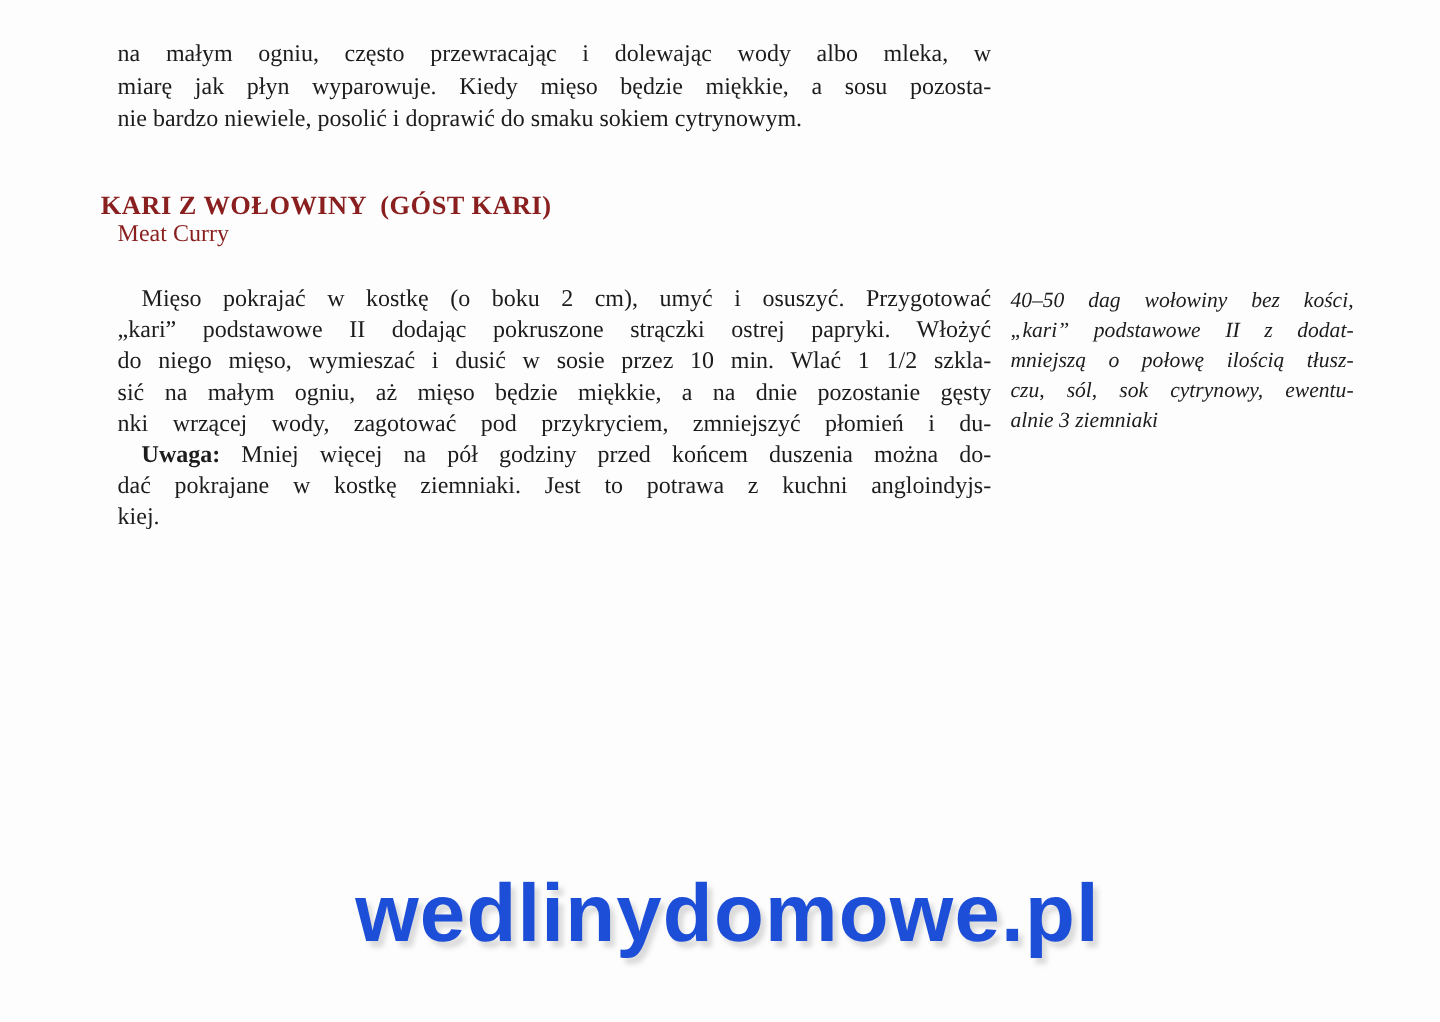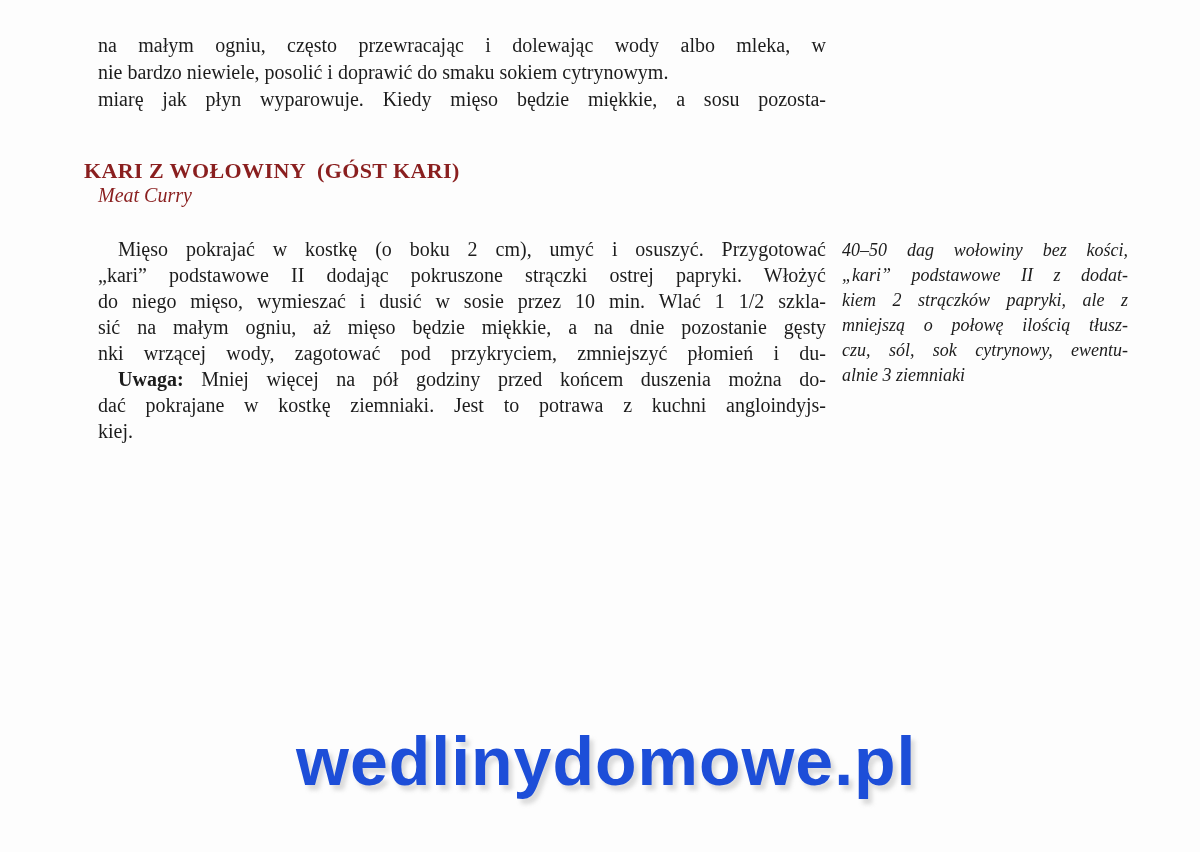--- a/index.html
+++ b/index.html
@@ -63,21 +63,20 @@
     font-weight: bold;
     letter-spacing: 0.4px;
     color: #8a1f1f;
     white-space: pre;
   }
   .recipe-subtitle {
     position: absolute;
     left: 78px;
     top: 184px;
     font-size: 20px;
-    font-style: italic;
     color: #8a1f1f;
   }
   
   .margin-note {
     position: absolute;
     left: 822px;
     top: 238px;
     width: 286px;
     font-size: 18px;
     font-style: italic;
@@ -104,43 +103,42 @@
     user-select: none;
   }
 </style>
 </head>
 <body>
 
 <div class="page">
 
   <div class="col intro">
     <div class="line">na małym ogniu, często przewracając i dolewając wody albo mleka, w</div>
+    <div class="line">miarę jak płyn wyparowuje. Kiedy mięso będzie miękkie, a sosu pozosta-</div>
     <div class="line line--last">nie bardzo niewiele, posolić i doprawić do smaku sokiem cytrynowym.</div>
-    <div class="line">miarę jak płyn wyparowuje. Kiedy mięso będzie miękkie, a sosu pozosta-</div>
   </div>
 
   <div class="recipe-title">KARI Z WOŁOWINY  (GÓST KARI)</div>
   <div class="recipe-subtitle">Meat Curry</div>
 
   <div class="col main-col">
     <div class="line line--indent">Mięso pokrajać w kostkę (o boku 2 cm), umyć i osuszyć. Przygotować</div>
     <div class="line">„kari” podstawowe II dodając pokruszone strączki ostrej papryki. Włożyć</div>
     <div class="line">do niego mięso, wymieszać i dusić w sosie przez 10 min. Wlać 1 1/2 szkla-</div>
     <div class="line">sić na małym ogniu, aż mięso będzie miękkie, a na dnie pozostanie gęsty</div>
     <div class="line">nki wrzącej wody, zagotować pod przykryciem, zmniejszyć płomień i du-</div>
 
     <div class="line line--indent"><span class="bold">Uwaga:</span><span> Mniej więcej na pół godziny przed końcem duszenia można do-</span></div>
     <div class="line">dać pokrajane w kostkę ziemniaki. Jest to potrawa z kuchni angloindyjs-</div>
     <div class="line line--last">kiej.</div>
   </div>
 
   <div class="margin-note">
     <div class="line">40–50 dag wołowiny bez kości,</div>
     <div class="line">„kari” podstawowe II z dodat-</div>
-    <div class="line">kiem 2 strączków papryki, ale z</div>
     <div class="line">mniejszą o połowę ilością tłusz-</div>
     <div class="line">czu, sól, sok cytrynowy, ewentu-</div>
     <div class="line line--last">alnie 3 ziemniaki</div>
   </div>
 
   <div class="watermark">wedlinydomowe.pl</div>
 
 </div>
 
 </body></html>

